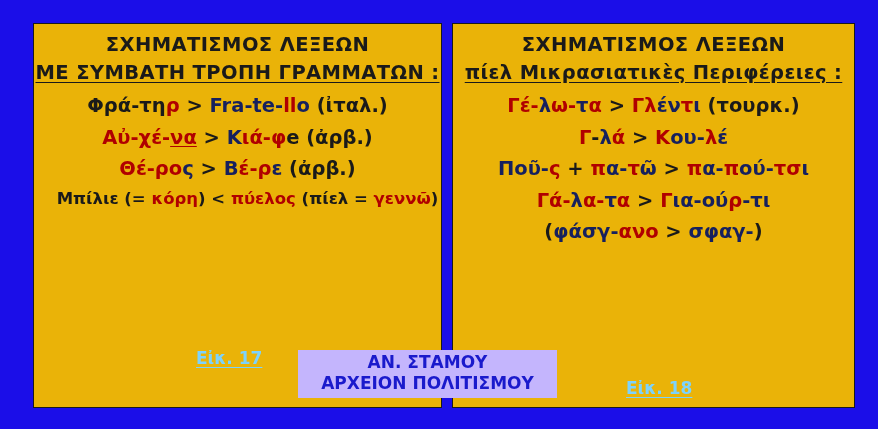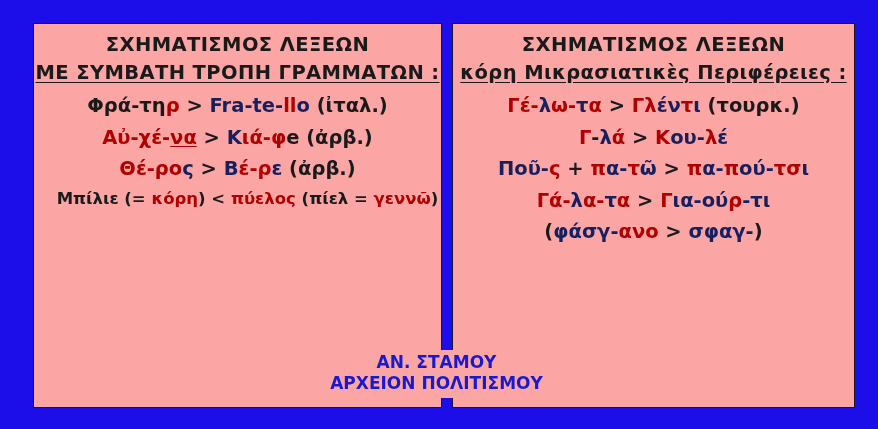--- a/index.html
+++ b/index.html
@@ -17,21 +17,21 @@
   .stage {
     position: absolute;
     left: 0; top: 0;
     width: 878px;
     height: 429px;
   }
 
   
   .panel {
     position: absolute;
-    background: #fca5a5;
+    background: #eab308;
     border: 1.5px solid #1a1a1a;
     box-sizing: border-box;
     overflow: hidden;
   }
   .panel-left  { left: 33px;  top: 23px; width: 409px; height: 385px; }
   .panel-right { left: 452px; top: 23px; width: 403px; height: 385px; }
 
   .panel-inner {
     padding-top: 7px;
     text-align: center;
@@ -69,35 +69,35 @@
   .r  { color: #B00000; }   
   .n  { color: #16205E; }   
   .k  { color: #1a1a1a; }   
   .u  { text-decoration: underline; text-underline-offset: 2px; }
 
   
   .caption {
     position: absolute;
     font-weight: bold;
     font-size: 17px;
-    color: #fca5a5;
+    color: #7dd3fc;
     text-decoration: underline;
     text-underline-offset: 3px;
     white-space: nowrap;
   }
   .caption-17 { left: 196px; top: 348px; }
   .caption-18 { left: 626px; top: 378px; }
 
   
   .credit {
     position: absolute;
-    left: 307px;
+    left: 298px;
     top: 350px;
     width: 259px;
-    background: #fca5a5;
+    background: #c4b5fd;
     text-align: center;
     padding: 2px 0 3px 0;
     box-sizing: border-box;
   }
   .credit-line {
     color: #1A1ACC;
     font-weight: bold;
     font-size: 17px;
     line-height: 1.25;
     white-space: nowrap;
@@ -121,21 +121,21 @@
           <div class="line"><span class="r">Θέ-ρο</span><span class="n">ς</span><span class="k"> &gt; </span><span class="n">Β</span><span class="r">έ-ρ</span><span class="n">ε</span><span class="k">   (ἀρβ.)</span></div>
           <div class="line small"><span class="k">Μπίλιε (= </span><span class="r">κόρη</span><span class="k">)  &lt;  </span><span class="r">πύελος</span><span class="k">  (πίελ = </span><span class="r">γεννῶ</span><span class="k">)</span></div>
         </div>
     </div>
   </div>
 
   <div class="panel panel-right">
     <div class="panel-inner">
       <div class="heading-wrap">
         <div class="heading">ΣΧΗΜΑΤΙΣΜΟΣ  ΛΕΞΕΩΝ</div>
-        <div class="heading underline">κόρη  Μικρασιατικὲς  Περιφέρειες :</div>
+        <div class="heading underline">πίελ  Μικρασιατικὲς  Περιφέρειες :</div>
       </div>
       <div>
           <div class="line"><span class="r">Γέ-</span><span class="n">λ</span><span class="r">ω-</span><span class="n">τ</span><span class="r">α</span><span class="k"> &gt; </span><span class="r">Γλ</span><span class="n">έν</span><span class="r">τ</span><span class="n">ι</span><span class="k">   (τουρκ.)</span></div>
           <div class="line"><span class="r">Γ</span><span class="k">-</span><span class="n">λ</span><span class="r">ά</span><span class="k">  &gt;  </span><span class="r">Κ</span><span class="n">ου-</span><span class="r">λ</span><span class="n">έ</span></div>
           <div class="line"><span class="n">Ποῦ-</span><span class="r">ς</span><span class="k"> + </span><span class="r">π</span><span class="n">α-</span><span class="r">τ</span><span class="n">ῶ</span><span class="k">  &gt; </span><span class="r">π</span><span class="n">α-</span><span class="r">π</span><span class="n">ού-</span><span class="r">τσ</span><span class="n">ι</span></div>
           <div class="line"><span class="r">Γά-</span><span class="n">λ</span><span class="r">α-</span><span class="n">τ</span><span class="r">α</span><span class="k">  &gt;  </span><span class="r">Γ</span><span class="n">ια-ού</span><span class="r">ρ</span><span class="n">-τι</span></div>
           <div class="line"><span class="k">(</span><span class="n">φάσγ-</span><span class="r">ανο</span><span class="k">  &gt;  </span><span class="n">σφαγ-</span><span class="k">)</span></div>
         </div>
     </div>
   </div>

